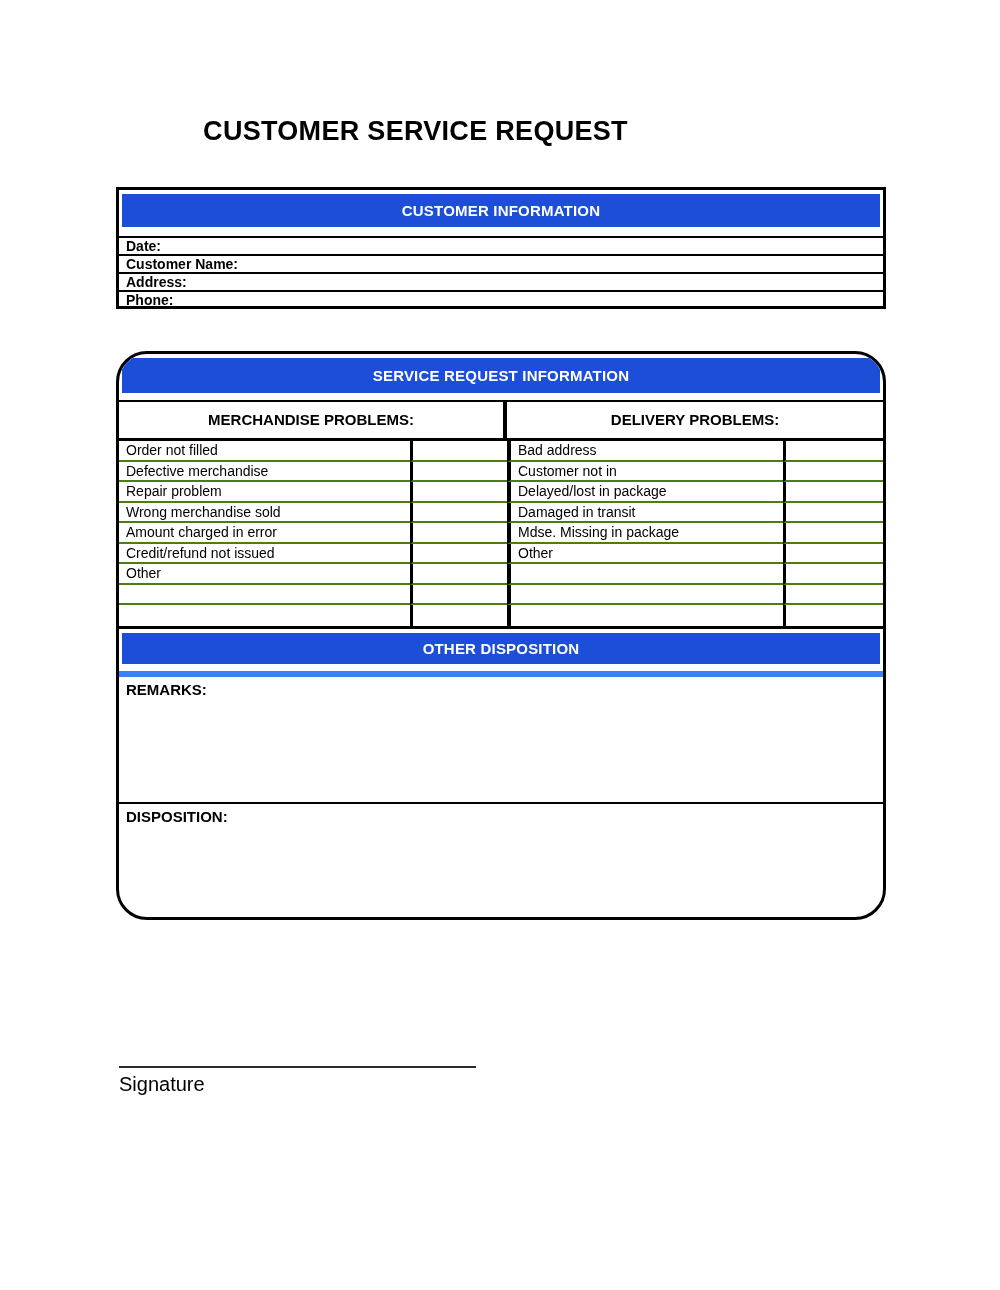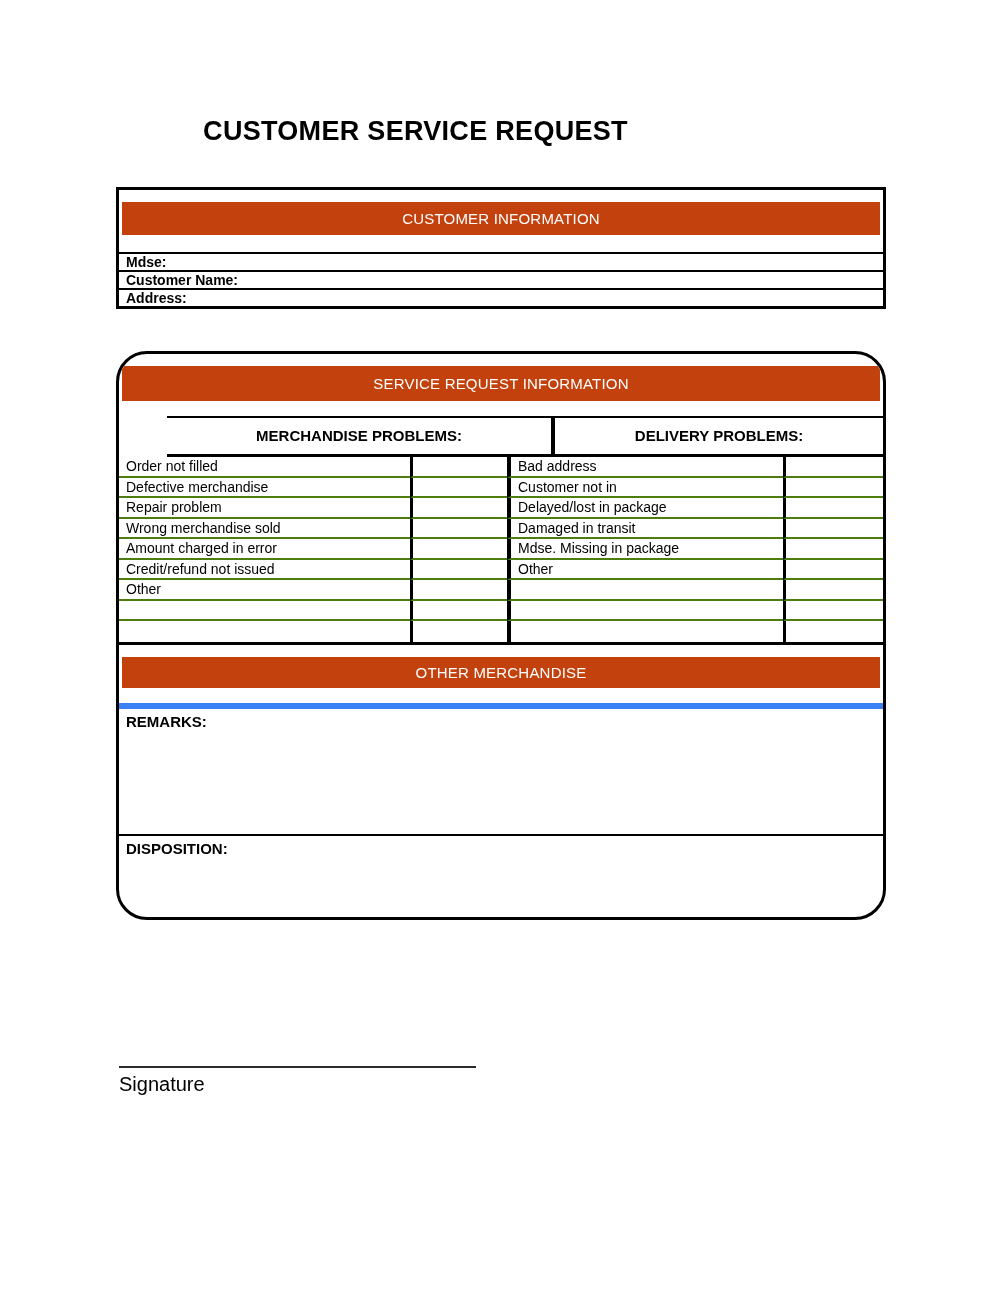--- a/index.html
+++ b/index.html
@@ -29,40 +29,40 @@
     width: 770px;
     border: 3px solid #000;
     background: #fff;
     display: flex;
     flex-direction: column;
     overflow: hidden;
   }
   #box-customer { top: 187px; height: 122px; }
   #box-service  { top: 351px; height: 569px; border-radius: 31px; }
   .bluebar {
-    background: #c2410c;
+    background: #1d4ed8;
     color: #fff;
-    font-weight: 400;
+    font-weight: 700;
     font-size: 15px;
     text-align: center;
-    margin: 12px 3px;
+    margin: 4px 3px;
     flex: 0 0 auto;
     letter-spacing: 0.2px;
   }
   .bluebar.h33 { height: 33px; line-height: 33px; }
   .bluebar.h35 { height: 35px; line-height: 35px; }
   .bluebar.h31 { height: 31px; line-height: 31px; }
   
   .cust-rows { margin-top: 5px; border-top: 2px solid #000; flex: 1; display: flex; flex-direction: column; }
   .cust-row { flex: 1; border-bottom: 2px solid #000; display: flex; align-items: center; padding-left: 7px; }
   .cust-row:last-child { border-bottom: none; }
   .cust-row .lbl { font-weight: 700; font-size: 14px; }
   .cust-row .val { font-size: 14px; margin-left: 6px; flex: 1; }
   
-  .subheader { margin-top: 3px; border-top: 2px solid #000; border-bottom: 3px solid #000; height: 41px; display: flex; flex: 0 0 auto; margin-left: 48px; }
+  .subheader { margin-top: 3px; border-top: 2px solid #000; border-bottom: 3px solid #000; height: 41px; display: flex; flex: 0 0 auto; }
   .subheader .sh-left  { width: 388px; border-right: 4px solid #000; text-align: center; font-weight: 700; font-size: 15px; line-height: 35px; }
   .subheader .sh-right { flex: 1; text-align: center; font-weight: 700; font-size: 15px; line-height: 35px; }
   
   .check-grid {
     display: grid;
     grid-template-columns: 291px 97px 276px 100px;
     grid-auto-rows: 20.5px;
     flex: 0 0 auto;
   }
   .cl { border-bottom: 2px solid #4d7c0f; font-size: 14px; line-height: 18px; padding-left: 7px; display: flex; align-items: center; }
@@ -84,21 +84,21 @@
 <body>
 
 <div class="page">
 
   <div class="doc-title">CUSTOMER SERVICE REQUEST</div>
 
   <div class="box" id="box-customer">
     <div class="bluebar h33">CUSTOMER INFORMATION</div>
     <div class="cust-rows">
       <div class="cust-row">
-        <span class="lbl">Mdse:</span>
+        <span class="lbl">Date:</span>
         <span class="val"></span>
       </div>
       <div class="cust-row">
         <span class="lbl">Customer Name:</span>
         <span class="val"></span>
       </div>
       <div class="cust-row">
         <span class="lbl">Address:</span>
         <span class="val"></span>
       </div>
@@ -159,21 +159,21 @@
       <div class="cl box-r"></div>
 
       <div class="cl lastrow"></div>
       <div class="cl box-l lastrow"></div>
       <div class="cl lab-r lastrow"></div>
       <div class="cl box-r lastrow"></div>
     </div>
 
     <div class="thick-sep"></div>
 
-    <div class="bluebar h31">OTHER MERCHANDISE</div>
+    <div class="bluebar h31">OTHER DISPOSITION</div>
 
     <div class="remarks">
       <span class="area-label">REMARKS:</span>
       <span class="area-value"></span>
     </div>
 
     <div class="disposition">
       <span class="area-label">DISPOSITION:</span>
       <span class="area-value"></span>
     </div>

